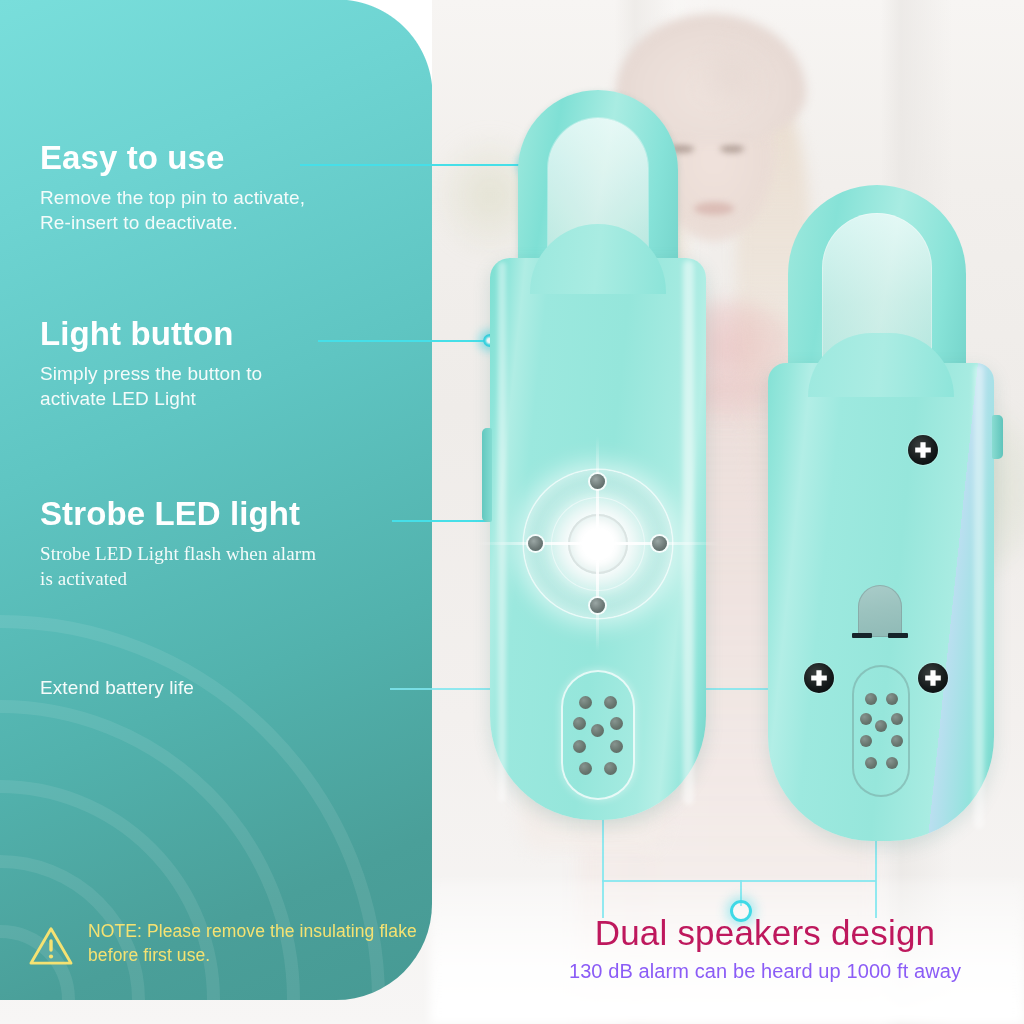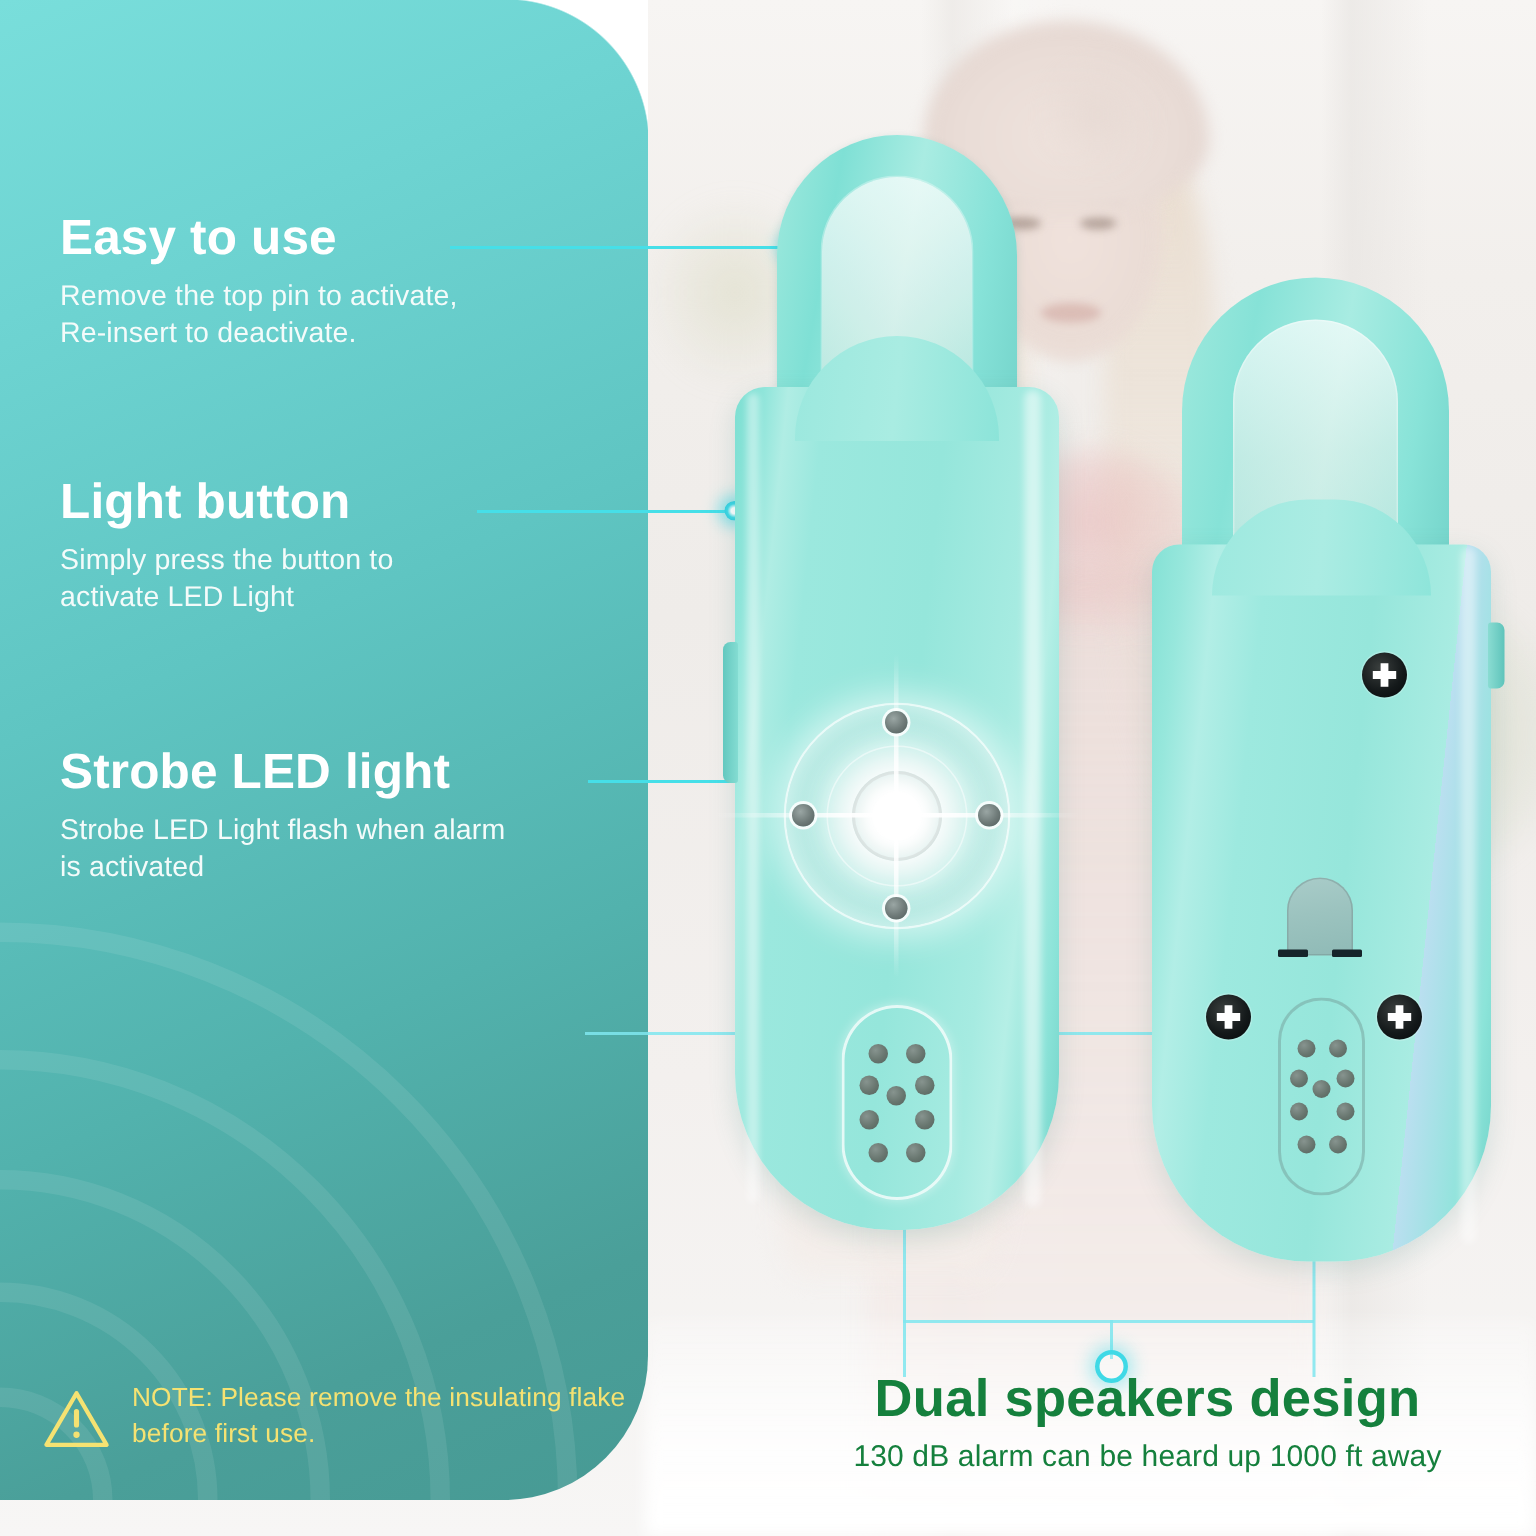--- a/index.html
+++ b/index.html
@@ -321,23 +321,23 @@
   .cring {
     position:absolute; width:22px; height:22px; border-radius:50%;
     border:3px solid #3fd9e6;
     background:rgba(255,255,255,.12);
     box-shadow:0 0 12px 3px rgba(63,217,230,.45);
   }
 
   
   .bottom-cap { position:absolute; left:515px; top:914px; width:500px; text-align:center; }
   .bottom-cap h2 {
-    font-size:35px; font-weight:bold; color:#15803d; letter-spacing:.2px; line-height:1.1;
-  }
-  .bottom-cap p { margin-top:7px; font-size:20px; color:#15803d; letter-spacing:.1px; }
+    font-size:35px; font-weight:normal; color:#be185d; letter-spacing:.2px; line-height:1.1;
+  }
+  .bottom-cap p { margin-top:7px; font-size:20px; color:#8b5cf6; letter-spacing:.1px; }
 </style>
 </head>
 <body>
 
 <div id="stage">
 
   <div class="bg-photo">
     <div class="bg-greens"></div>
     <div class="bg-greens2"></div>
     <div class="person">
@@ -473,25 +473,26 @@
   </div>
 
   <div class="feature" style="top:317px;">
     <h2>Light button</h2>
     <p style="white-space:pre-line;">Simply press the button to
 activate LED Light</p>
   </div>
 
   <div class="feature" style="top:497px;">
     <h2>Strobe LED light</h2>
-    <p style="white-space:pre-line;">Strobe LED Light flash when alarm
+    <p style="white-space:pre-line;font-family:Liberation Serif, serif;">Strobe LED Light flash when alarm
 is activated</p>
   </div>
 
   <div class="feature" style="top:666px;">
+    <p style="white-space:pre-line;">Extend battery life</p>
   </div>
 
   <div class="note">
     <svg class="warn-tri" viewBox="0 0 48 44">
       <path d="M24 4 L45 40 H3 Z" fill="none" stroke="#f5e272" stroke-width="3" stroke-linejoin="round"></path>
       <rect x="22.2" y="15" width="3.6" height="13" rx="1.8" fill="#f5e272"></rect>
       <circle cx="24" cy="33" r="2.2" fill="#f5e272"></circle>
     </svg>
     <div class="note-text">NOTE: Please remove the insulating flake before first use.</div>
   </div>

